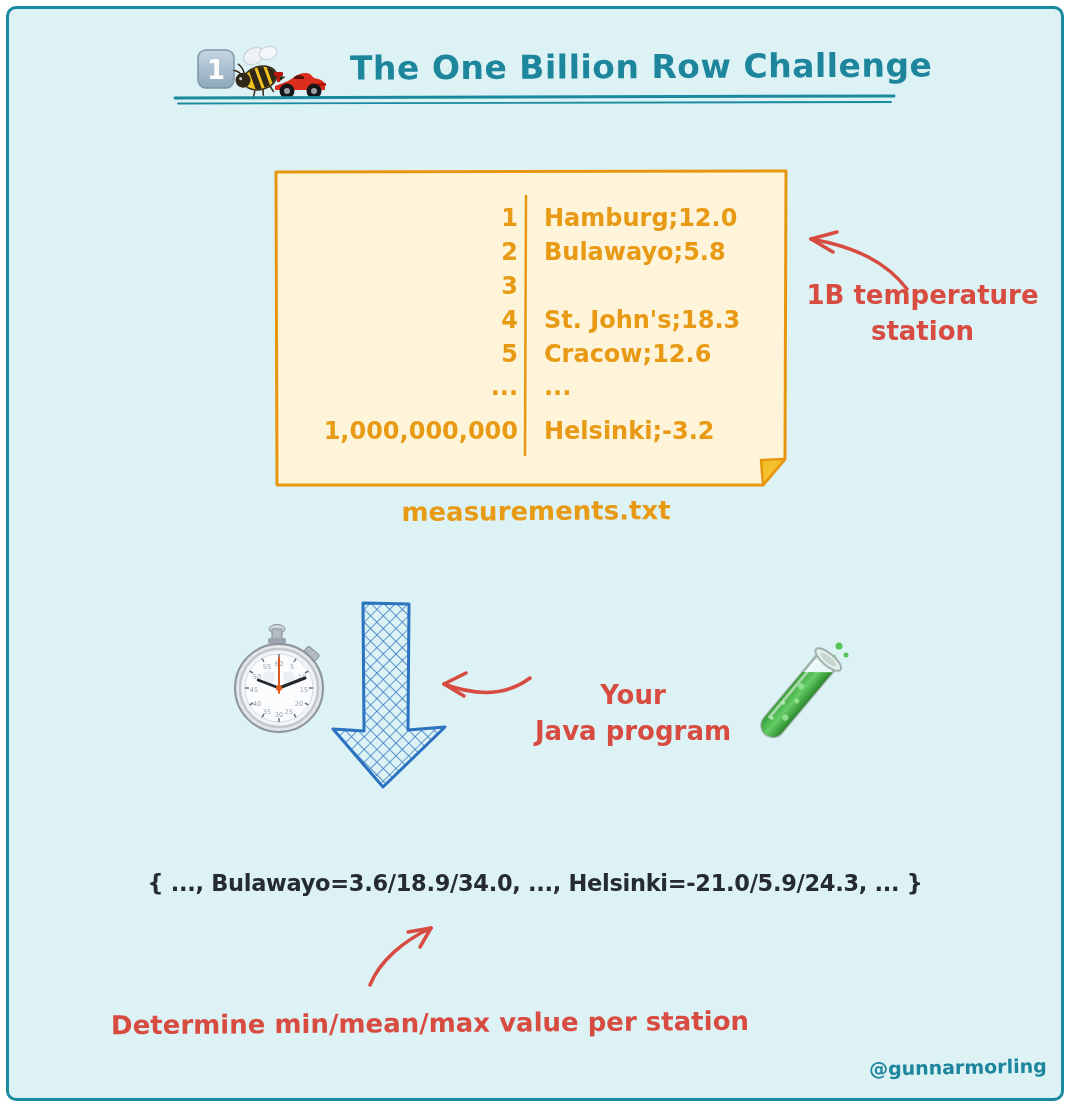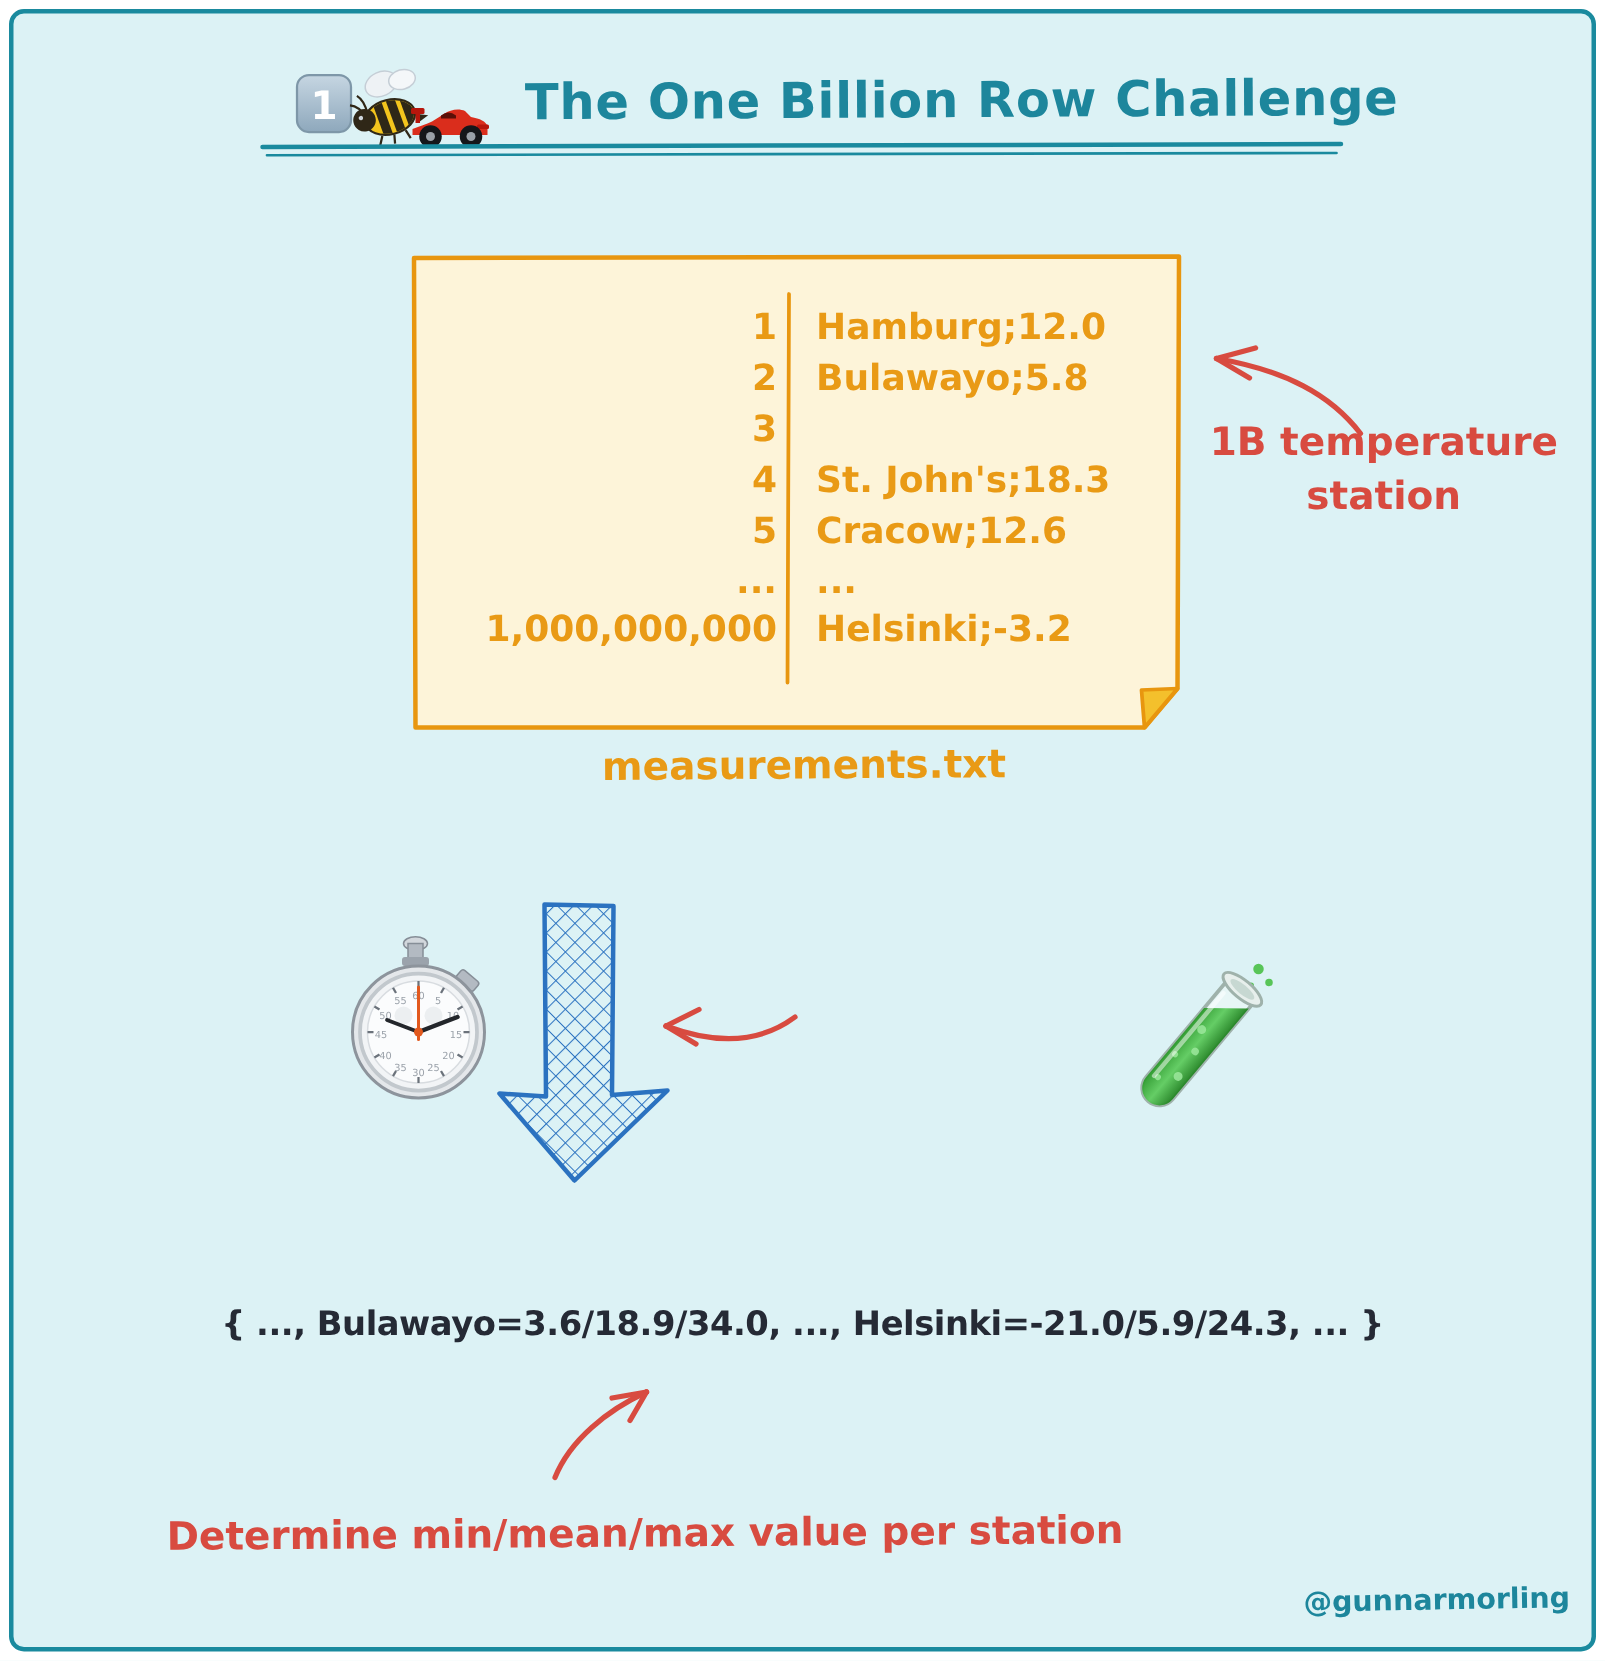--- a/index.html
+++ b/index.html
@@ -111,21 +111,21 @@
         <span class="val">St. John's;18.3</span>
       </div>
     <div class="row" style="top:174px">
         <span class="num">5</span>
         <span class="val">Cracow;12.6</span>
       </div>
     <div class="row" style="top:207px">
         <span class="num">...</span>
         <span class="val">...</span>
       </div>
-    <div class="row" style="top:239px">
+    <div class="row" style="top:251px">
         <span class="num">1,000,000,000</span>
         <span class="val">Helsinki;-3.2</span>
       </div>
   </div>
 
   <div class="abs" id="caption">measurements.txt</div>
 
   <svg class="abs" style="left:795px;top:225px" width="125" height="75" viewBox="0 0 125 75" fill="none" stroke="#d84b40" stroke-width="3.5" stroke-linecap="round">
     <path d="M112 64 C92 38 62 22 16 14"></path>
     <path d="M16 14 L42 7"></path>
@@ -189,20 +189,24 @@
       </pattern>
     </defs>
     <path d="M37 7 L83 8 L82 134 L119 131 L57 191 L7 133 L38 135 Z" fill="url(#xh)" stroke="#2b72c0" stroke-width="3" stroke-linejoin="round"></path>
   </svg>
 
   <svg class="abs" style="left:430px;top:662px" width="108" height="42" viewBox="0 0 108 42" fill="none" stroke="#d84b40" stroke-width="3.5" stroke-linecap="round">
     <path d="M100 16 C76 34 46 34 14 22"></path>
     <path d="M14 22 L36 11"></path>
       <path d="M14 22 L34 34"></path>
   </svg>
+  <div class="abs red-label" id="program-label">
+    <div>Your</div>
+    <div>Java program</div>
+  </div>
 
   <svg class="abs" style="left:742px;top:636px" width="112" height="135" viewBox="0 0 112 135">
     <defs>
       <linearGradient id="liq" x1="0" y1="0" x2="1" y2="0">
         <stop offset="0" stop-color="#2c9a2c"></stop>
           <stop offset=".5" stop-color="#5ecb5e"></stop>
           <stop offset="1" stop-color="#238423"></stop>
       </linearGradient>
     </defs>
     <circle cx="97" cy="10" r="3.5" fill="#58c558"></circle>

